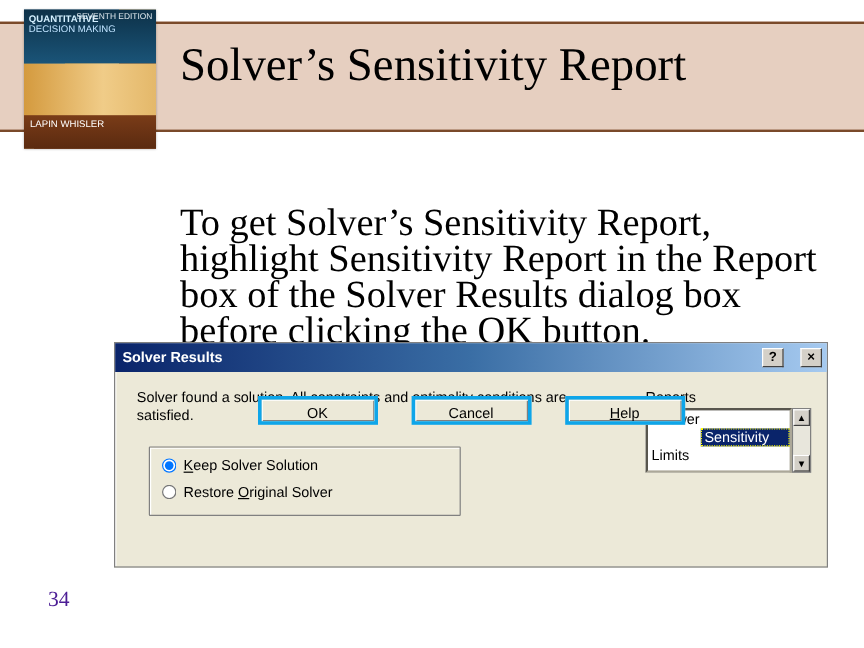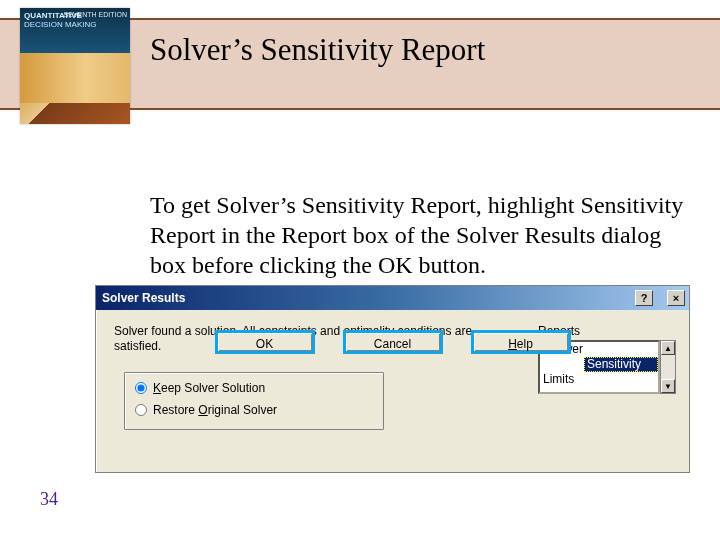--- a/index.html
+++ b/index.html
@@ -34,26 +34,26 @@
     background: linear-gradient(90deg,#d49a3e,#f0cc88 60%,#e4b86a);
   }
   .book-cover .bot {
     position:absolute; left:0; bottom:0; width:100%; height:28px;
     color:#fff; font:8px Arial,sans-serif; padding:3px 5px;
     background: linear-gradient(180deg,#7a3c18,#5a2a10);
   }
 
   .slide-title {
     position: absolute; left: 150px; top: 32px; width: 560px;
-    font-size: 31px; color: #000; font-weight: 400;
+    font-size: 39px; color: #000; font-weight: 400;
   }
 
   .body-text {
     position: absolute; left: 150px; top: 170px; width: 550px;
-    font-size: 24px; line-height: 30px; color: #000; margin-top: 20px;
+    font-size: 32px; line-height: 30px; color: #000;
   }
 
   
   .dlg {
     position: absolute; left: 95px; top: 285px; width: 595px; height: 188px;
     font: 12px Tahoma, Arial, sans-serif; color: #000;
     border: 1px solid #808080; background: #ece9d8;
     box-shadow: 1px 1px 0 #fff inset;
   }
   .dlg-titlebar {
@@ -125,20 +125,21 @@
 
   <div class="header-band"></div>
 
   <div class="book-cover">
     <div class="top">
       <b>QUANTITATIVE</b>
       <span>DECISION MAKING</span>
       <div class="ed">SEVENTH EDITION</div>
     </div>
     <div class="mid"></div>
+    <div class="bot">LAPIN   WHISLER</div>
   </div>
 
   <div class="slide-title">Solver’s Sensitivity Report</div>
 
   <div class="body-text">To get Solver’s Sensitivity Report, highlight Sensitivity Report in the Report box of the Solver Results dialog box before clicking the OK button.</div>
 
   <div class="dlg">
     <div class="dlg-titlebar">
       <span>Solver Results</span>
       <span class="spacer"></span>

